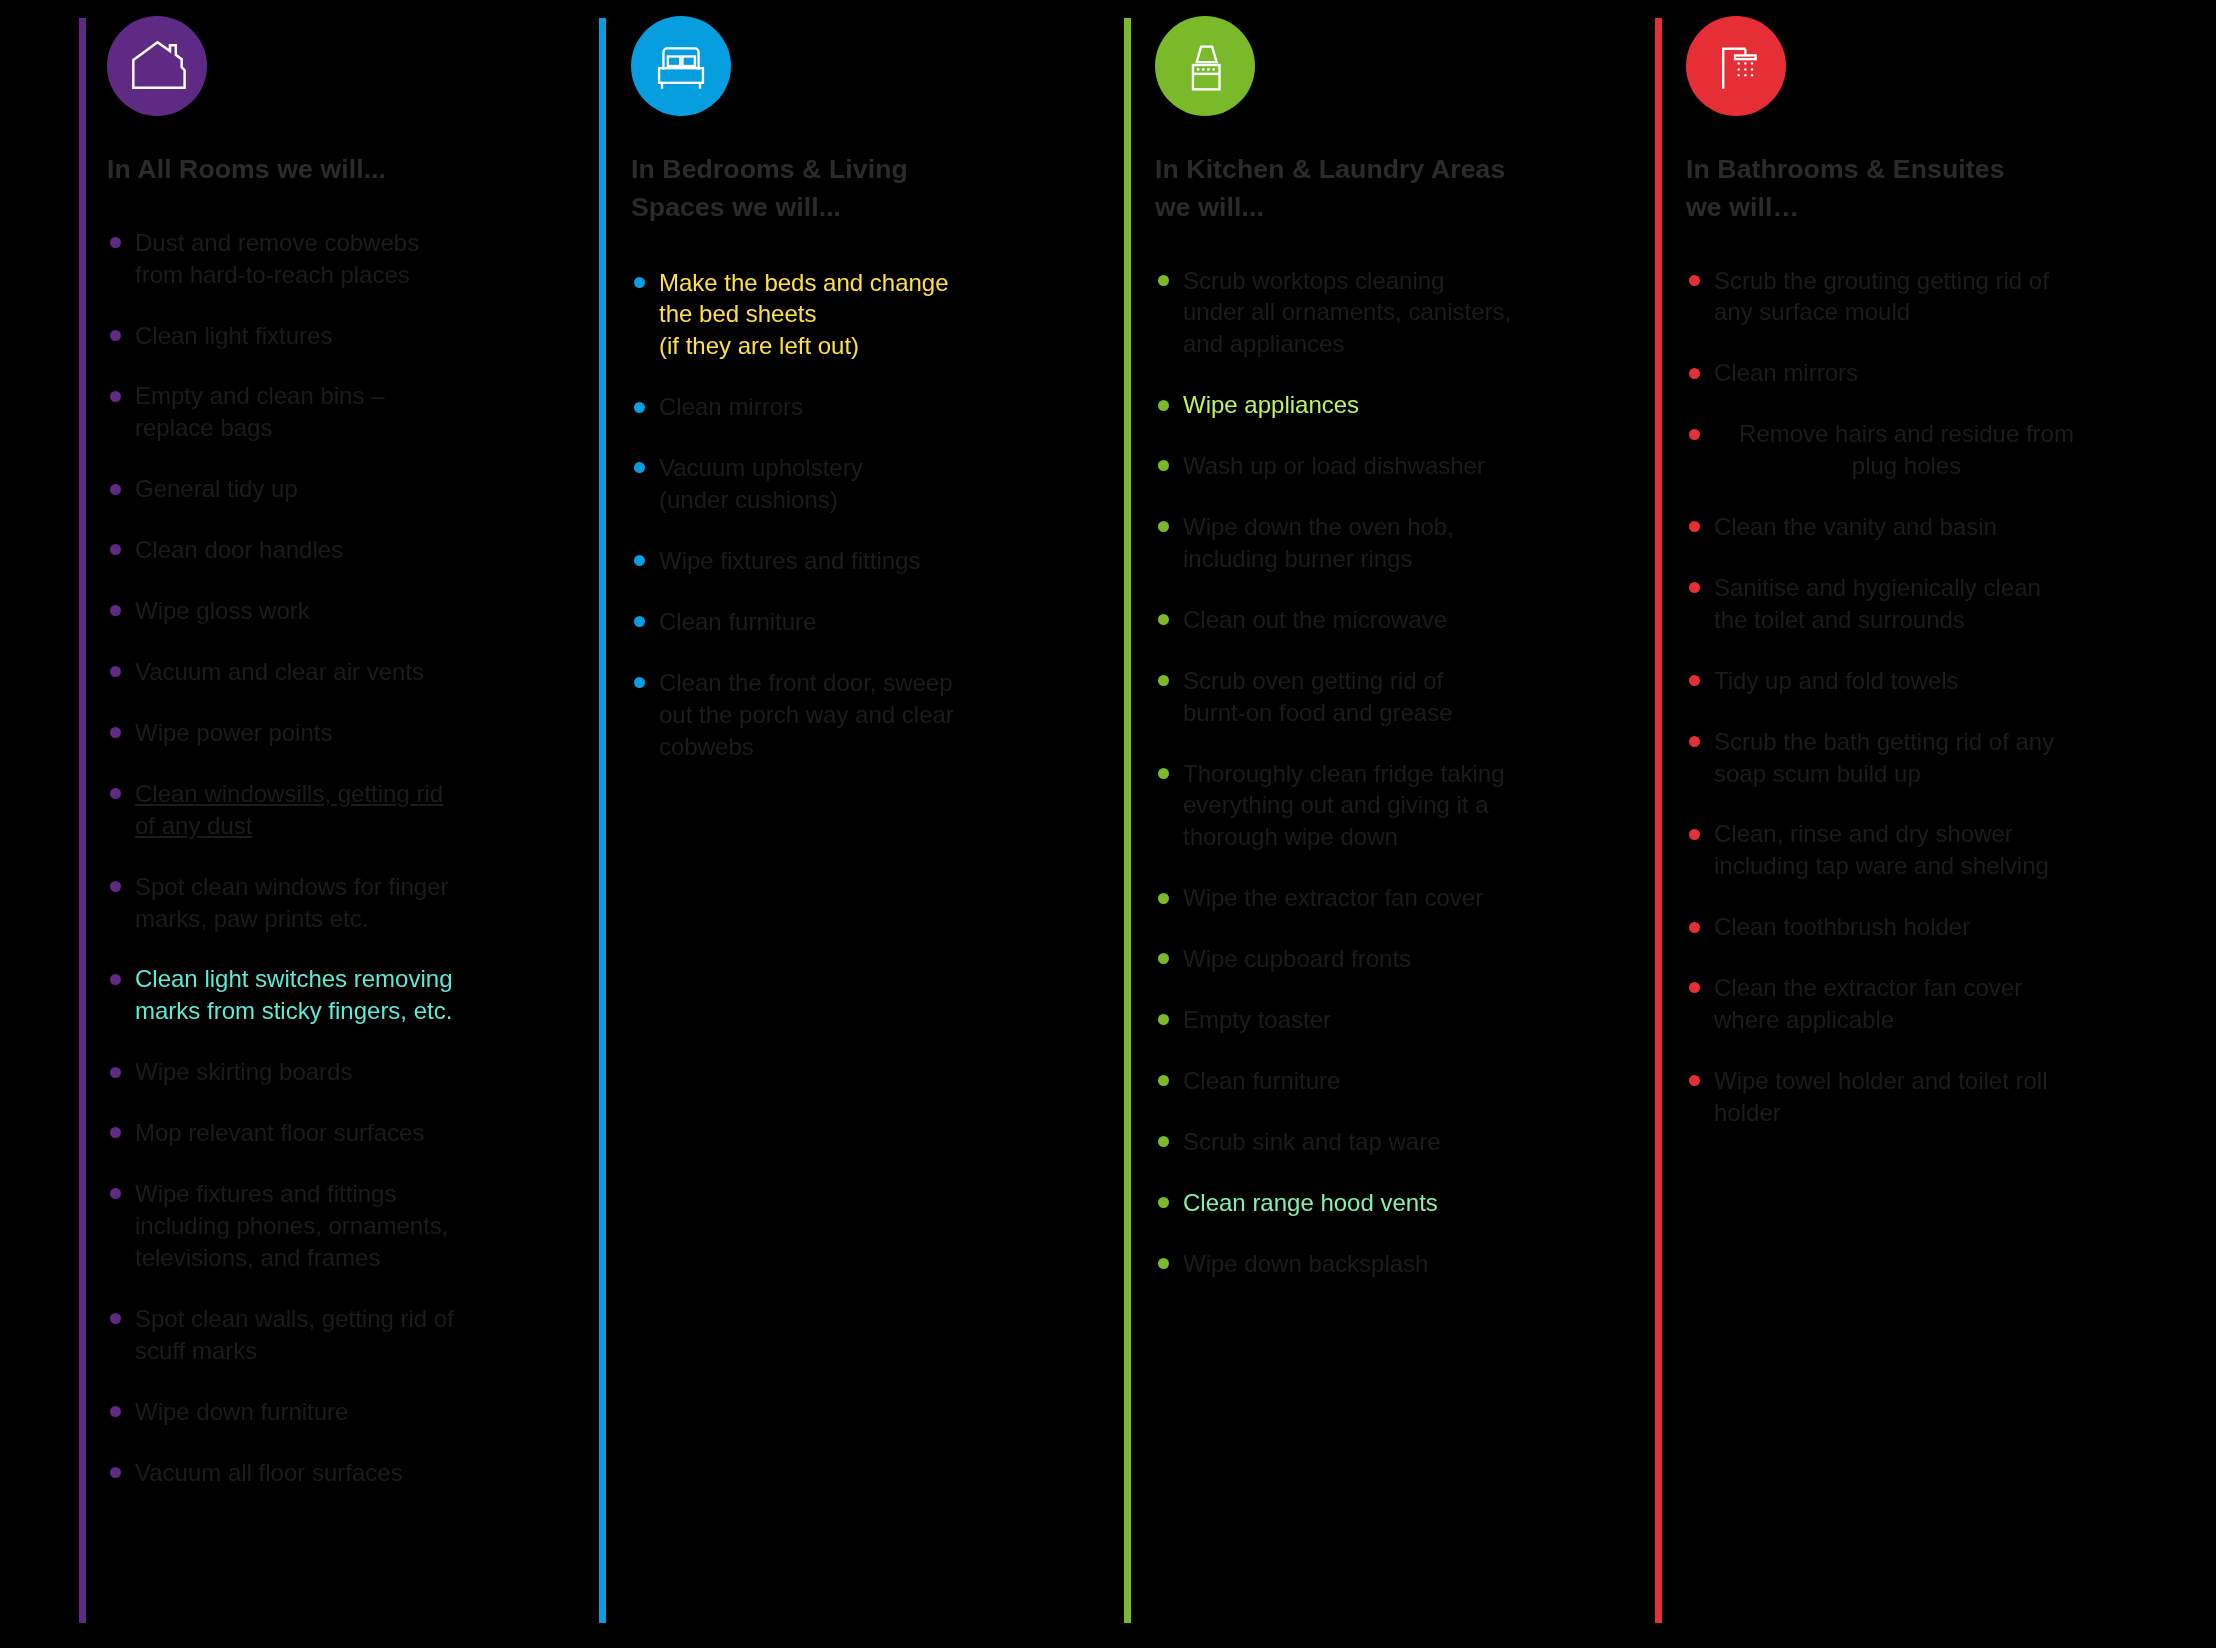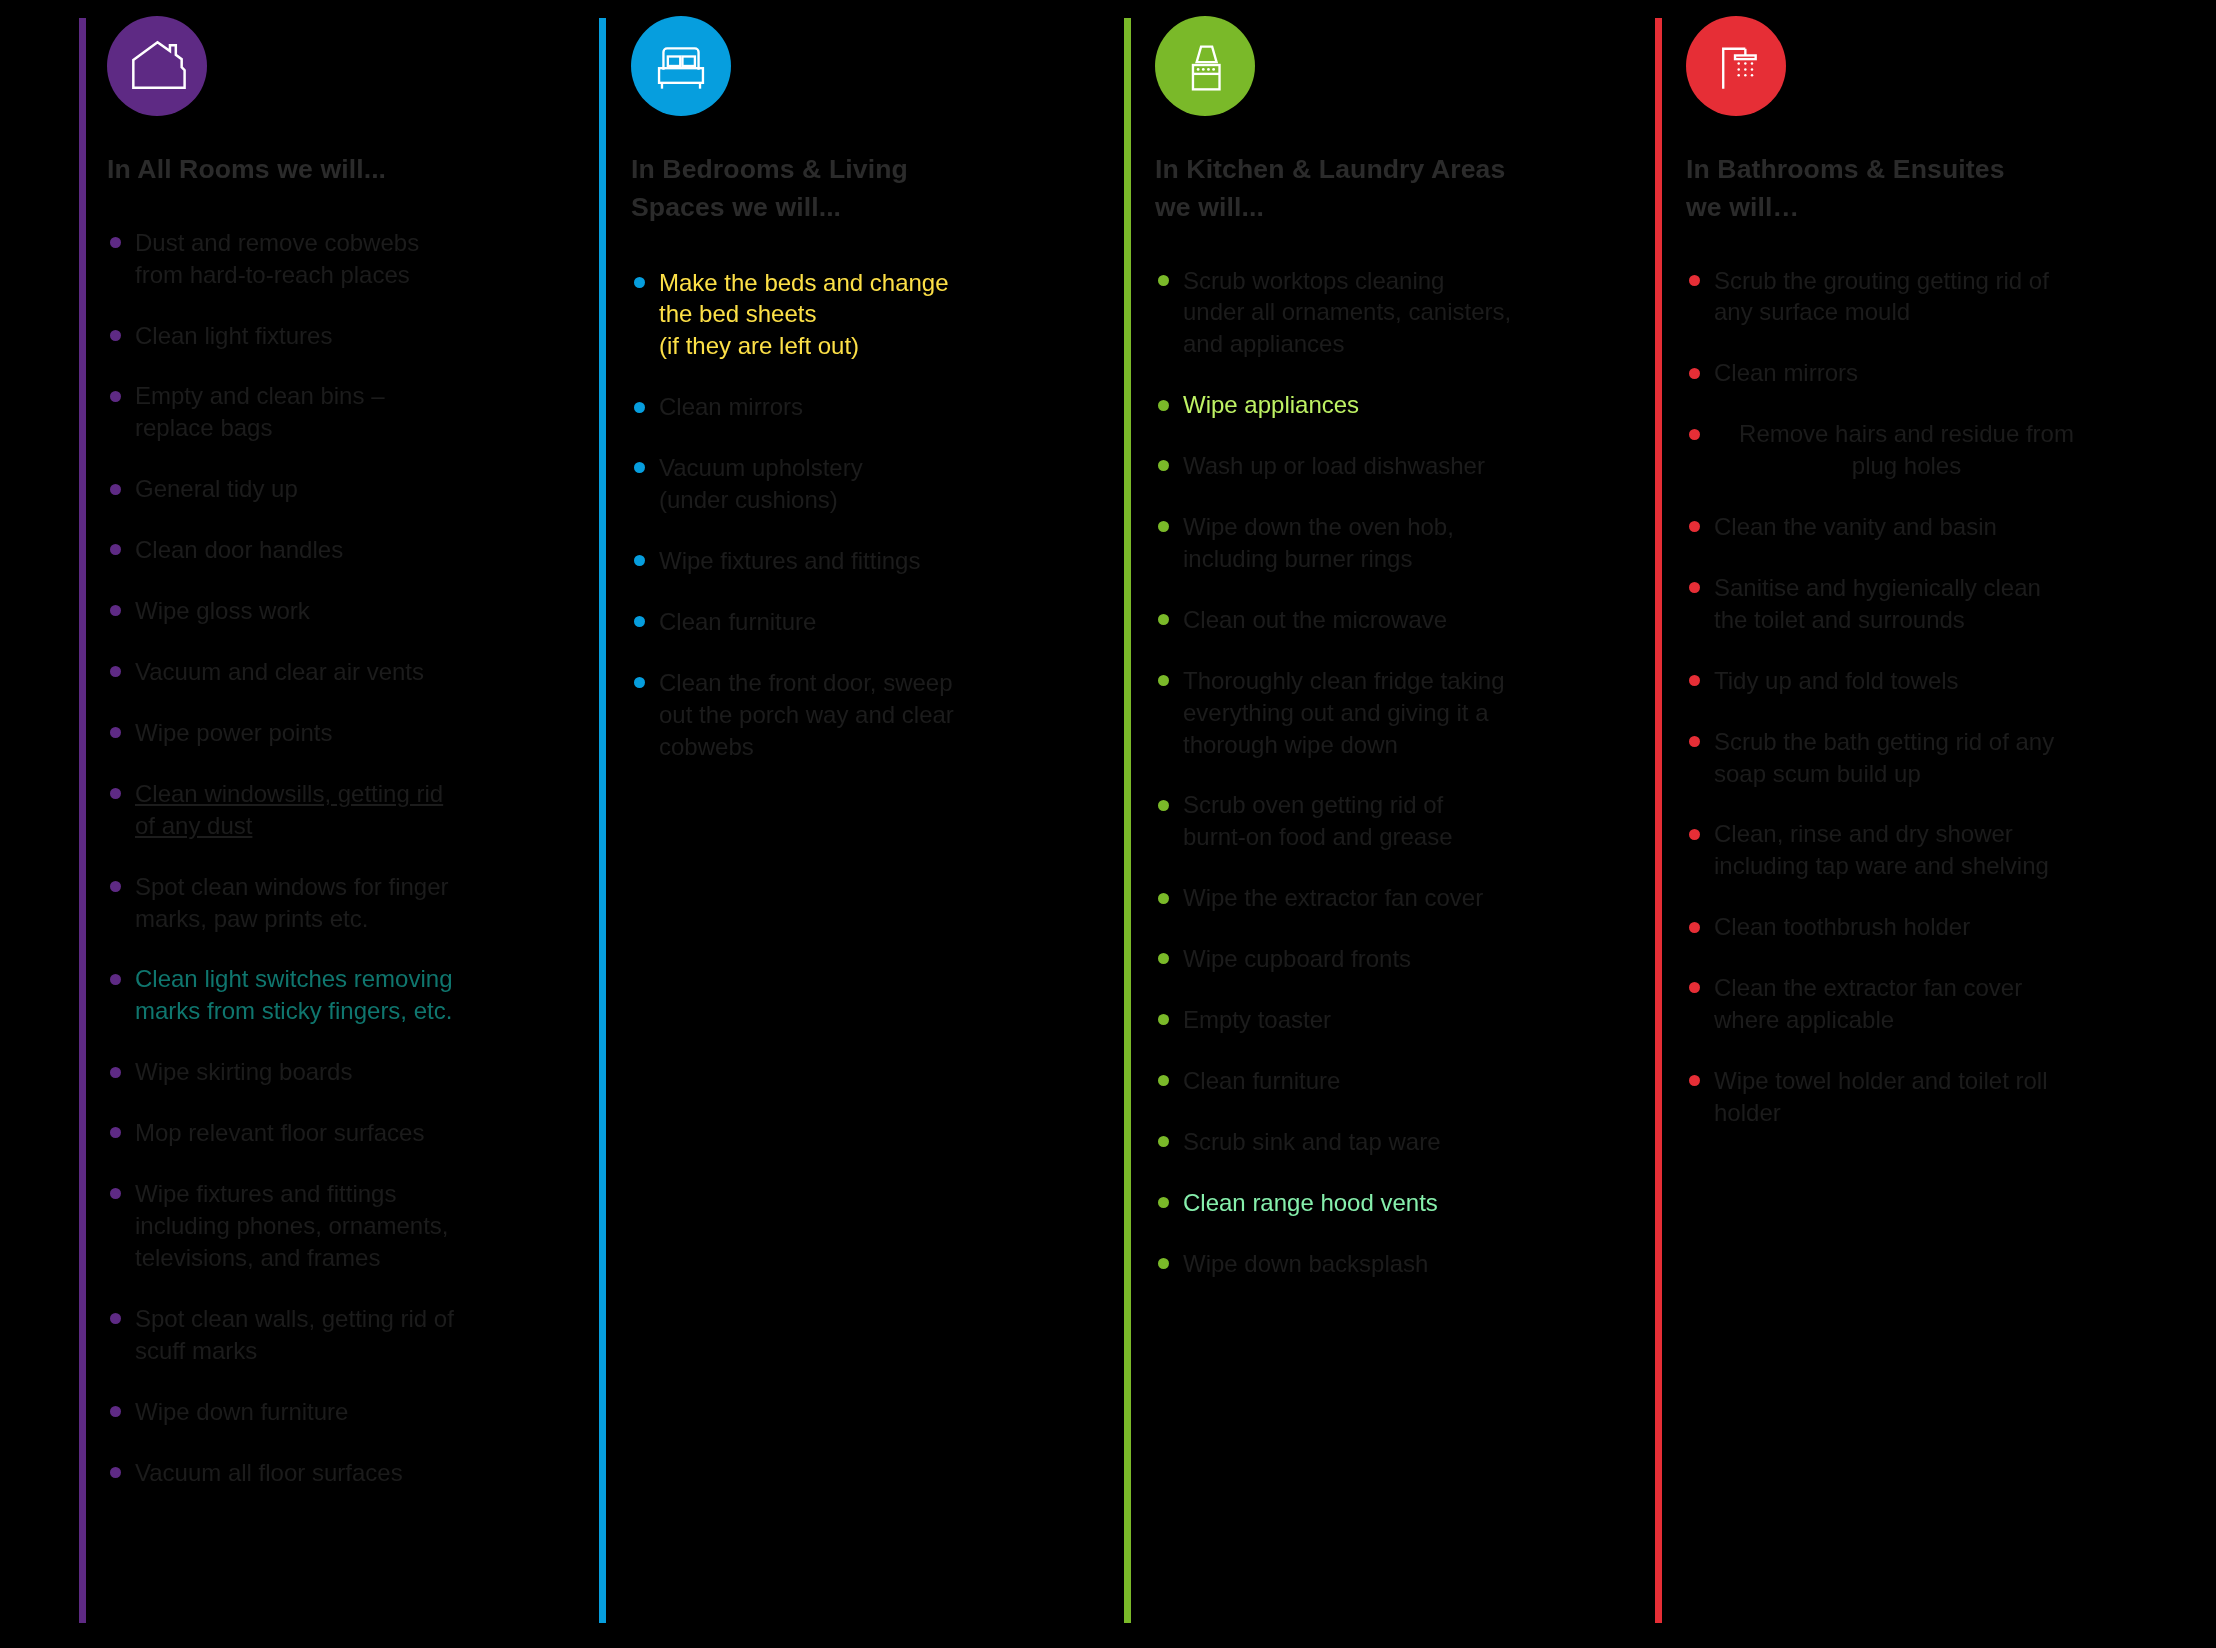--- a/index.html
+++ b/index.html
@@ -69,21 +69,21 @@
 replace bags</span></li>
         <li style="color: rgb(28, 28, 28);"><span class="dot" style="background: rgb(94, 42, 132);"></span><span>General tidy up</span></li>
         <li style="color: rgb(28, 28, 28);"><span class="dot" style="background: rgb(94, 42, 132);"></span><span>Clean door handles</span></li>
         <li style="color: rgb(28, 28, 28);"><span class="dot" style="background: rgb(94, 42, 132);"></span><span>Wipe gloss work</span></li>
         <li style="color: rgb(28, 28, 28);"><span class="dot" style="background: rgb(94, 42, 132);"></span><span>Vacuum and clear air vents</span></li>
         <li style="color: rgb(28, 28, 28);"><span class="dot" style="background: rgb(94, 42, 132);"></span><span>Wipe power points</span></li>
         <li style="color: rgb(28, 28, 28); text-decoration: underline;"><span class="dot" style="background: rgb(94, 42, 132);"></span><span>Clean windowsills, getting rid
 of any dust</span></li>
         <li style="color: rgb(28, 28, 28);"><span class="dot" style="background: rgb(94, 42, 132);"></span><span>Spot clean windows for finger
 marks, paw prints etc.</span></li>
-        <li style="color: #0f766e;"><span class="dot" style="background: rgb(94, 42, 132);"></span><span>Clean light switches removing
+        <li style="color: #5eead4;"><span class="dot" style="background: rgb(94, 42, 132);"></span><span>Clean light switches removing
 marks from sticky fingers, etc.</span></li>
         <li style="color: rgb(28, 28, 28);"><span class="dot" style="background: rgb(94, 42, 132);"></span><span>Wipe skirting boards</span></li>
         <li style="color: rgb(28, 28, 28);"><span class="dot" style="background: rgb(94, 42, 132);"></span><span>Mop relevant floor surfaces</span></li>
         <li style="color: rgb(28, 28, 28);"><span class="dot" style="background: rgb(94, 42, 132);"></span><span>Wipe fixtures and fittings
 including phones, ornaments,
 televisions, and frames</span></li>
         <li style="color: rgb(28, 28, 28);"><span class="dot" style="background: rgb(94, 42, 132);"></span><span>Spot clean walls, getting rid of
 scuff marks</span></li>
         <li style="color: rgb(28, 28, 28);"><span class="dot" style="background: rgb(94, 42, 132);"></span><span>Wipe down furniture</span></li>
         <li style="color: rgb(28, 28, 28);"><span class="dot" style="background: rgb(94, 42, 132);"></span><span>Vacuum all floor surfaces</span></li>
@@ -140,25 +140,25 @@
 we will...</div>
       <ul class="list">
         <li style="color: rgb(28, 28, 28);"><span class="dot" style="background: rgb(122, 185, 41);"></span><span>Scrub worktops cleaning
 under all ornaments, canisters,
 and appliances</span></li>
         <li style="color: #bef264;"><span class="dot" style="background: rgb(122, 185, 41);"></span><span>Wipe appliances</span></li>
         <li style="color: rgb(28, 28, 28);"><span class="dot" style="background: rgb(122, 185, 41);"></span><span>Wash up or load dishwasher</span></li>
         <li style="color: rgb(28, 28, 28);"><span class="dot" style="background: rgb(122, 185, 41);"></span><span>Wipe down the oven hob,
 including burner rings</span></li>
         <li style="color: rgb(28, 28, 28);"><span class="dot" style="background: rgb(122, 185, 41);"></span><span>Clean out the microwave</span></li>
+        <li style="color: rgb(28, 28, 28);"><span class="dot" style="background: rgb(122, 185, 41);"></span><span>Scrub oven getting rid of
+burnt-on food and grease</span></li>
         <li style="color: rgb(28, 28, 28);"><span class="dot" style="background: rgb(122, 185, 41);"></span><span>Thoroughly clean fridge taking
 everything out and giving it a
 thorough wipe down</span></li>
-        <li style="color: rgb(28, 28, 28);"><span class="dot" style="background: rgb(122, 185, 41);"></span><span>Scrub oven getting rid of
-burnt-on food and grease</span></li>
         <li style="color: rgb(28, 28, 28);"><span class="dot" style="background: rgb(122, 185, 41);"></span><span>Wipe the extractor fan cover</span></li>
         <li style="color: rgb(28, 28, 28);"><span class="dot" style="background: rgb(122, 185, 41);"></span><span>Wipe cupboard fronts</span></li>
         <li style="color: rgb(28, 28, 28);"><span class="dot" style="background: rgb(122, 185, 41);"></span><span>Empty toaster</span></li>
         <li style="color: rgb(28, 28, 28);"><span class="dot" style="background: rgb(122, 185, 41);"></span><span>Clean furniture</span></li>
         <li style="color: rgb(28, 28, 28);"><span class="dot" style="background: rgb(122, 185, 41);"></span><span>Scrub sink and tap ware</span></li>
         <li style="color: #86efac;"><span class="dot" style="background: rgb(122, 185, 41);"></span><span>Clean range hood vents</span></li>
         <li style="color: rgb(28, 28, 28);"><span class="dot" style="background: rgb(122, 185, 41);"></span><span>Wipe down backsplash</span></li>
       </ul>
     </div>
   </div>

